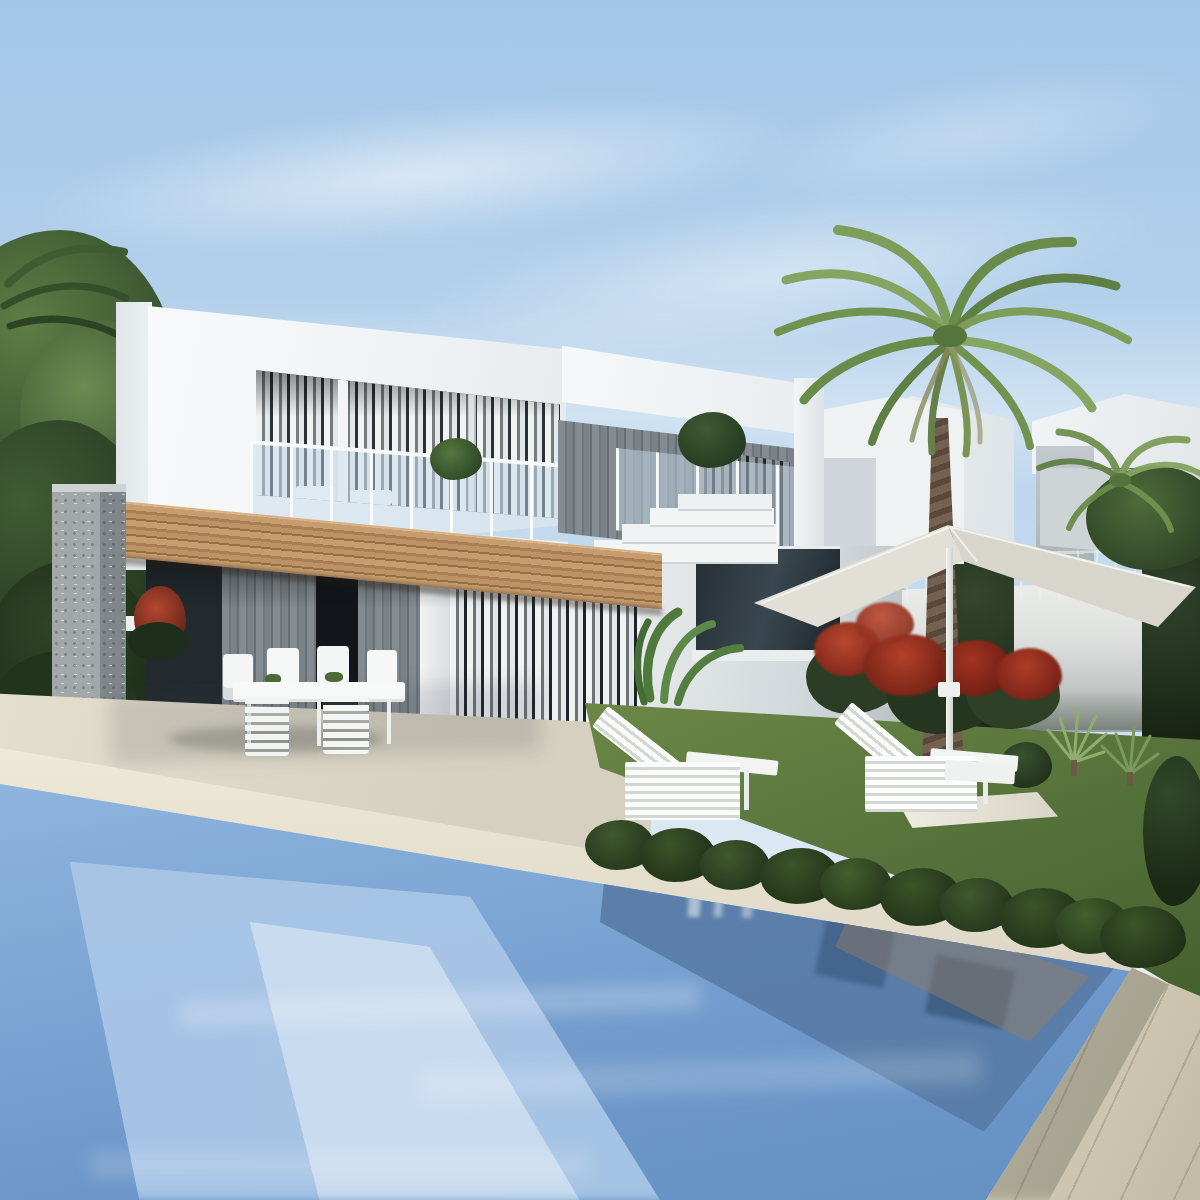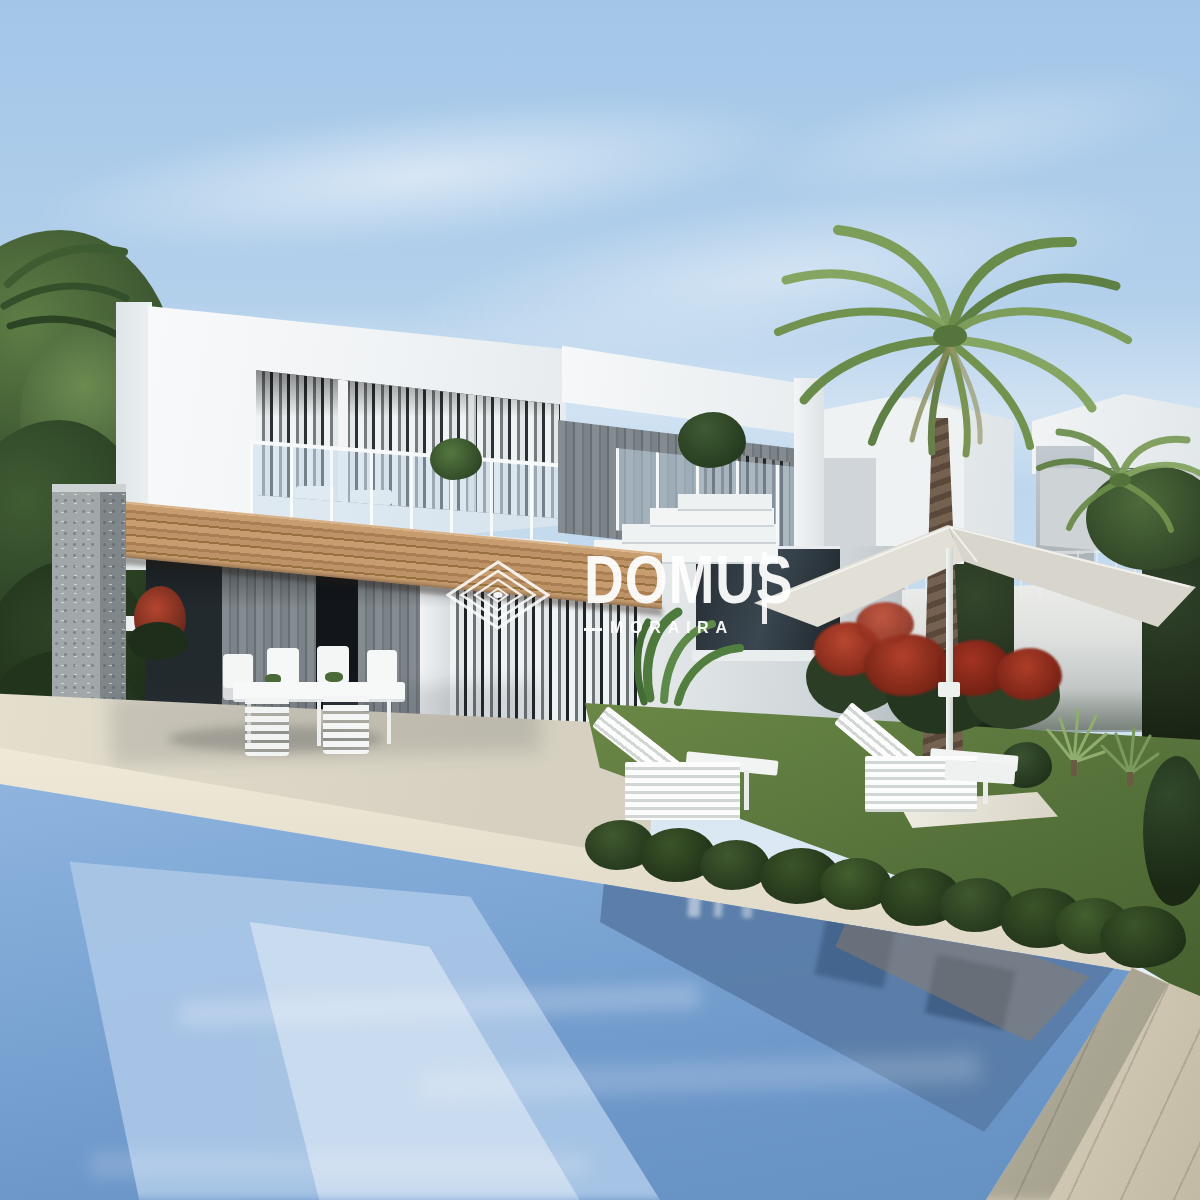--- a/index.html
+++ b/index.html
@@ -262,29 +262,14 @@
     <div class="abs" style="left:60px;top:34px;width:16px;height:10px;background:#4a6a38;border-radius:40%;"></div>
     <div class="abs" style="left:120px;top:32px;width:18px;height:10px;background:#4a6a38;border-radius:40%;"></div>
     <div class="abs" style="left:28px;top:42px;width:172px;height:17px;background:#f7f8f8;border-radius:3px;border-bottom:3px solid #dfe3e4;"></div>
     <div class="abs" style="left:42px;top:60px;width:4px;height:44px;background:#eef0f0;"></div>
     <div class="abs" style="left:112px;top:60px;width:4px;height:46px;background:#eef0f0;"></div>
     <div class="abs" style="left:182px;top:60px;width:4px;height:44px;background:#eef0f0;"></div>
     <div class="abs" style="left:40px;top:58px;width:44px;height:58px;border-radius:4px;background:repeating-linear-gradient(180deg,#f2f4f4 0 6px,rgba(100,110,112,.25) 6px 9px);"></div>
     <div class="abs" style="left:118px;top:56px;width:46px;height:58px;border-radius:4px;background:repeating-linear-gradient(180deg,#f4f6f6 0 6px,rgba(100,110,112,.25) 6px 9px);"></div>
   </div>
 
-  <div class="abs wm" style="left:438px;top:542px;width:370px;height:105px;opacity:.94;">
-    <svg class="abs" style="left:8px;top:18px;" width="104" height="70" viewBox="0 0 104 70">
-      <g fill="none" stroke="#ffffff" opacity=".92">
-        <polygon points="52,2 102,35 52,68 2,35" stroke-width="3"></polygon>
-        <polygon points="52,10.9 88.5,35 52,59.1 15.5,35" stroke-width="2.6"></polygon>
-        <polygon points="52,19.7 75.1,35 52,50.3 28.9,35" stroke-width="2.2"></polygon>
-        <polygon points="52,28.4 61.6,35 52,41.6 42.4,35" stroke-width="1.8"></polygon>
-      </g>
-      <ellipse cx="52" cy="35" rx="4.5" ry="3" fill="#ffffff"></ellipse>
-    </svg>
-    <div class="abs" style="left:146px;top:2px;font-size:69px;font-weight:700;letter-spacing:1px;line-height:1.04;transform:scaleX(.8);transform-origin:left top;white-space:nowrap;">DOMUS</div>
-    <div class="abs" style="left:324px;top:10px;width:5px;height:72px;background:rgba(255,255,255,.95);"></div>
-    <div class="abs" style="left:146px;top:86px;width:18px;height:3px;background:#ffffff;"></div>
-    <div class="abs" style="left:172px;top:76px;font-size:17px;font-weight:600;letter-spacing:7px;transform:scaleX(.95);transform-origin:left top;white-space:nowrap;">MORAIRA</div>
-  </div>
 
 </div>
 
 </body></html>

